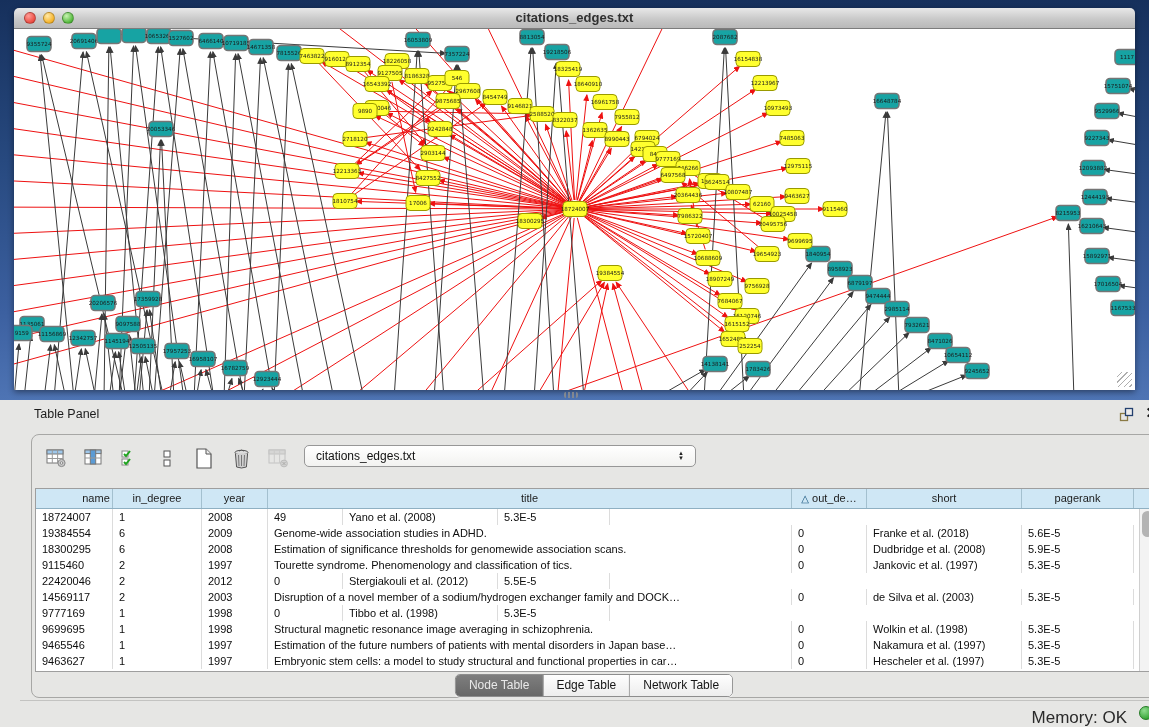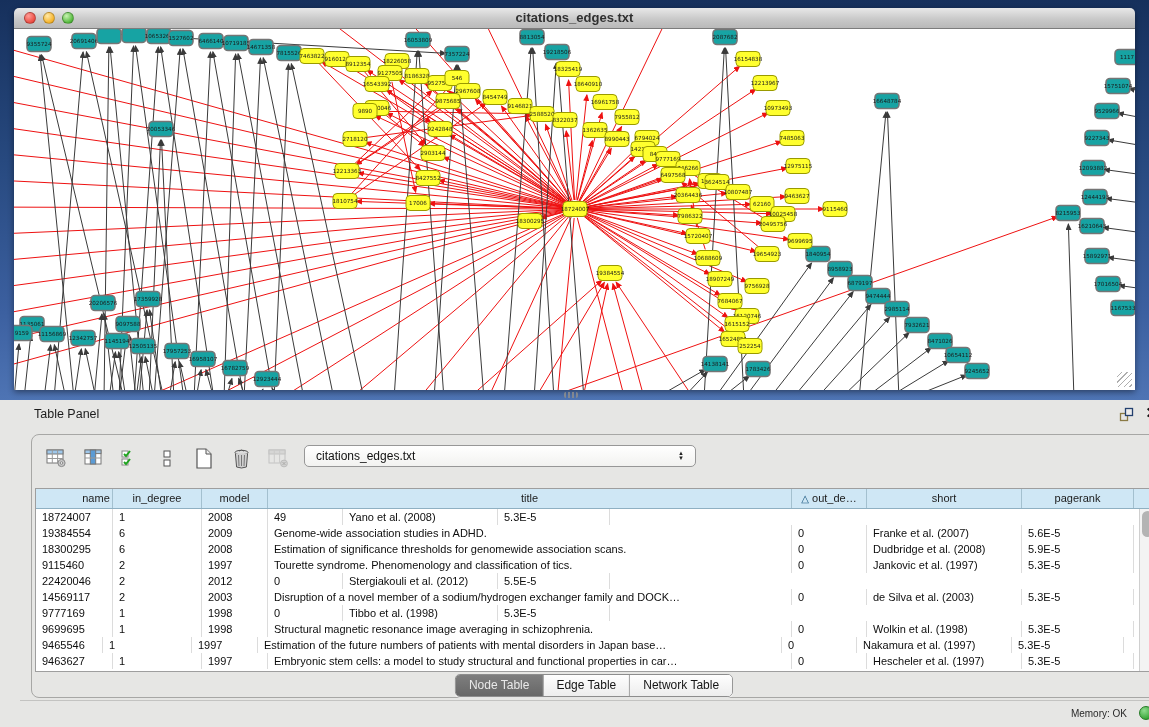--- a/index.html
+++ b/index.html
@@ -64,21 +64,21 @@
 
   .tabs{position:absolute;left:50%;transform:translateX(-50%);top:239px;display:flex;height:21px;
         border:1px solid #8d8d8d;border-radius:5px;overflow:hidden;background:#fff;
         box-shadow:0 1px 0 rgba(255,255,255,.7);}
   .tab{padding:0 13px;font-size:12px;line-height:20px;color:#151515;cursor:pointer;
        background:linear-gradient(#fefefe,#ededed);border-right:1px solid #9b9b9b;}
   .tab:last-child{border-right:none;}
   .tab.active{background:linear-gradient(#7e7e7e,#676767);color:#e9e9e9;}
 
   .status{position:absolute;left:0;top:300px;width:1149px;height:27px;border-top:1px solid #c3c3c1;}
-  .mem-label{position:absolute;right:42px;top:7px;font-size:10px;color:#2a2a2a;}
+  .mem-label{position:absolute;right:42px;top:7px;font-size:17px;color:#2a2a2a;}
   .mem-dot{position:absolute;right:16px;top:5px;width:14px;height:14px;border-radius:50%;
            background:radial-gradient(circle at 35% 30%,#8fdc8f,#35a435 75%);
            border:1px solid #237a23;box-sizing:border-box;}
 </style>
 </head>
 <body>
 
 <div class="app">
 
   <div class="mdi">
@@ -851,42 +851,42 @@
         <span class="stepper">
             <span>▲</span>
             <span>▼</span>
           </span>
       </div>
 
       <div class="tbl">
         <div class="thead" id="thead">
             <div class="th" style="width: 77px; padding-left: 44px;">name</div>
             <div class="th" style="width: 89px;">in_degree</div>
-            <div class="th" style="width: 66px;">model</div>
+            <div class="th" style="width: 66px;">year</div>
             <div class="th" style="width: 524px;">title</div>
             <div class="th" style="width: 75px;"><span class="sortglyph">△</span>out_de…</div>
             <div class="th" style="width: 155px;">short</div>
             <div class="th" style="width: 112px;">pagerank</div>
           </div>
         <div id="tbody">
             <div class="tr">
               <div class="td" style="width: 77px;">18724007</div>
               <div class="td" style="width: 89px;">1</div>
               <div class="td" style="width: 66px;">2008</div>
               <div class="td" style="width: 75px;">49</div>
               <div class="td" style="width: 155px;">Yano et al. (2008)</div>
               <div class="td" style="width: 112px;">5.3E-5</div>
             </div>
             <div class="tr">
               <div class="td" style="width: 77px;">19384554</div>
               <div class="td" style="width: 89px;">6</div>
               <div class="td" style="width: 66px;">2009</div>
               <div class="td" style="width: 524px;">Genome-wide association studies in ADHD.</div>
               <div class="td" style="width: 75px;">0</div>
-              <div class="td" style="width: 155px;">Franke et al. (2007)</div>
+              <div class="td" style="width: 155px;">Franke et al. (2018)</div>
               <div class="td" style="width: 112px;">5.6E-5</div>
             </div>
             <div class="tr">
               <div class="td" style="width: 77px;">18300295</div>
               <div class="td" style="width: 89px;">6</div>
               <div class="td" style="width: 66px;">2008</div>
               <div class="td" style="width: 524px;">Estimation of significance thresholds for genomewide association scans.</div>
               <div class="td" style="width: 75px;">0</div>
               <div class="td" style="width: 155px;">Dudbridge et al. (2008)</div>
               <div class="td" style="width: 112px;">5.9E-5</div>
@@ -928,21 +928,21 @@
             <div class="tr">
               <div class="td" style="width: 77px;">9699695</div>
               <div class="td" style="width: 89px;">1</div>
               <div class="td" style="width: 66px;">1998</div>
               <div class="td" style="width: 524px;">Structural magnetic resonance image averaging in schizophrenia.</div>
               <div class="td" style="width: 75px;">0</div>
               <div class="td" style="width: 155px;">Wolkin et al. (1998)</div>
               <div class="td" style="width: 112px;">5.3E-5</div>
             </div>
             <div class="tr">
-              <div class="td" style="width: 67px;">9465546</div>
+              <div class="td" style="width: 77px;">9465546</div>
               <div class="td" style="width: 89px;">1</div>
               <div class="td" style="width: 66px;">1997</div>
               <div class="td" style="width: 524px;">Estimation of the future numbers of patients with mental disorders in Japan base…</div>
               <div class="td" style="width: 75px;">0</div>
               <div class="td" style="width: 155px;">Nakamura et al. (1997)</div>
               <div class="td" style="width: 112px;">5.3E-5</div>
             </div>
             <div class="tr">
               <div class="td" style="width: 77px;">9463627</div>
               <div class="td" style="width: 89px;">1</div>

